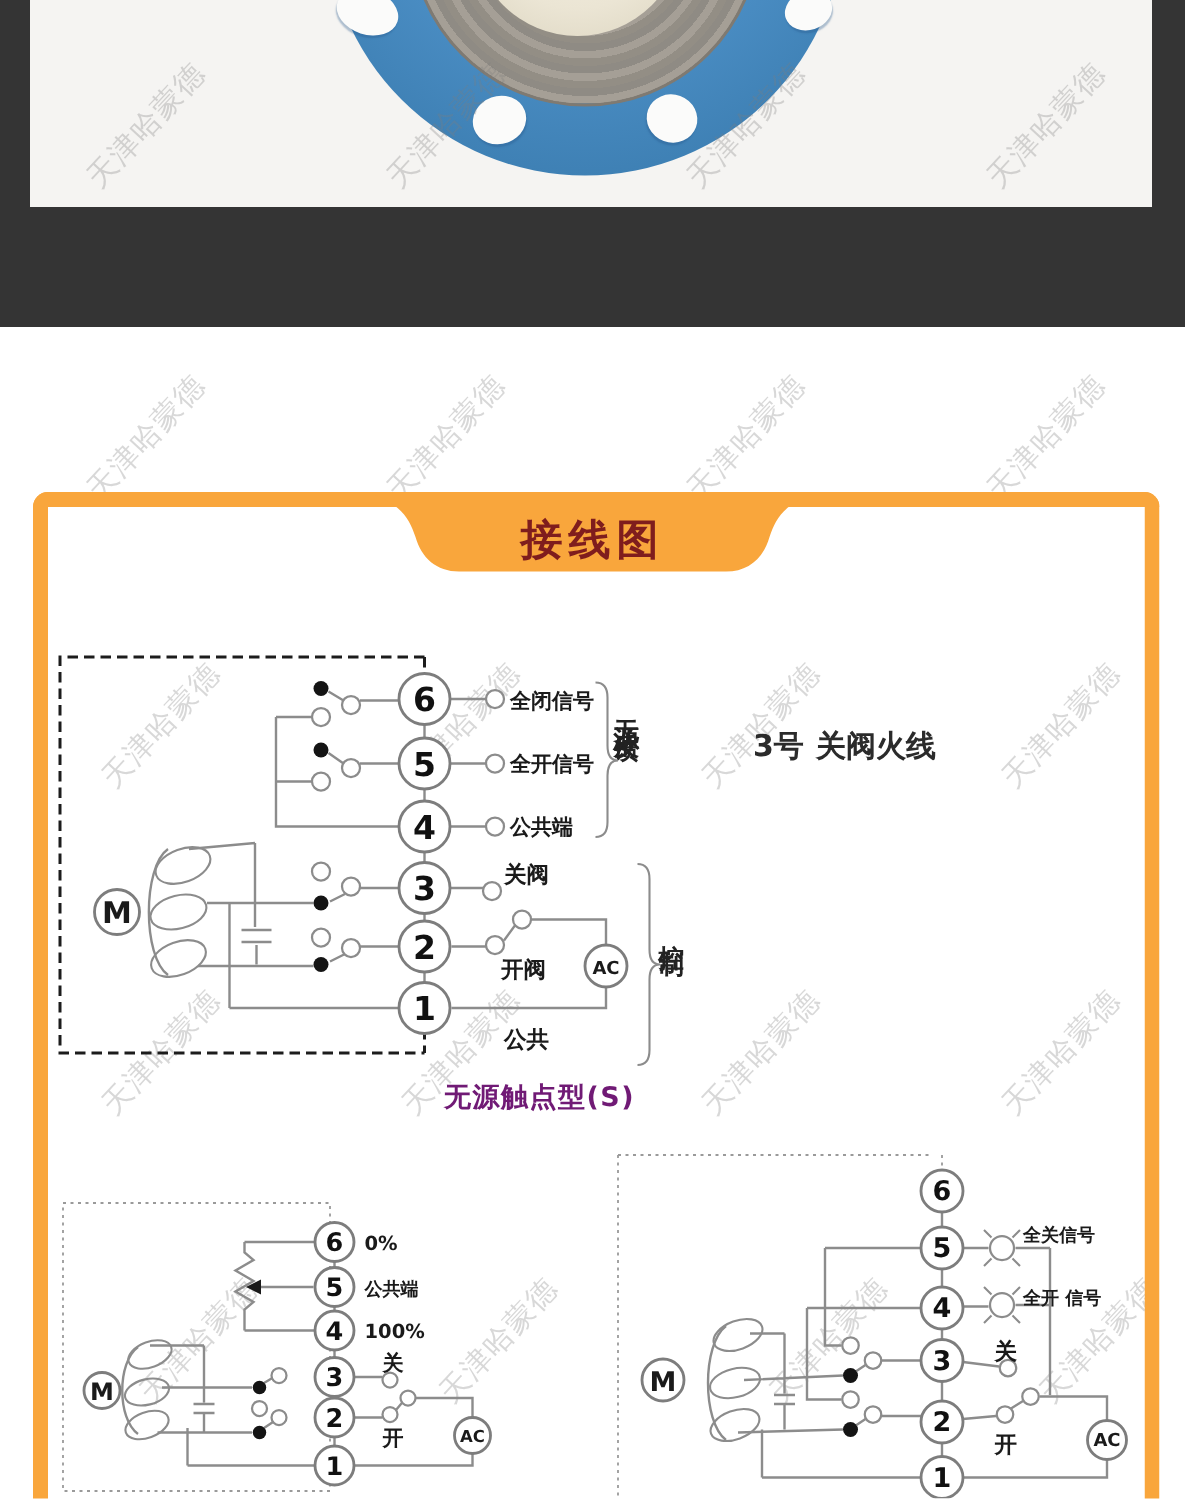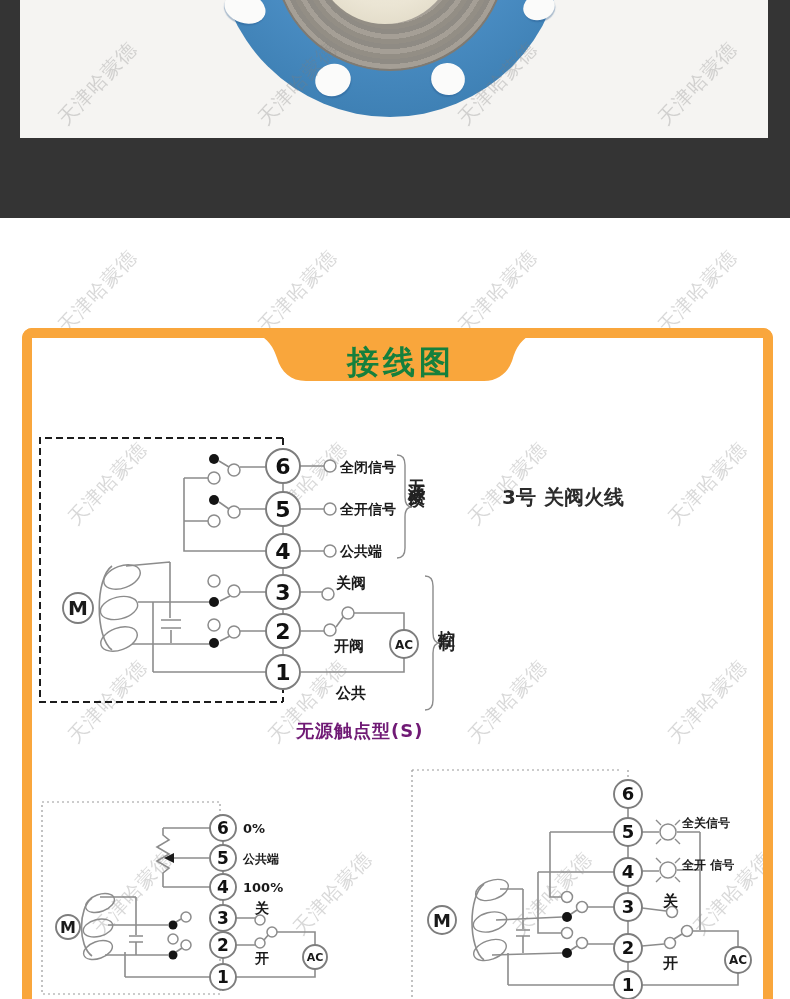--- a/index.html
+++ b/index.html
@@ -28,21 +28,21 @@
       transform:rotate(-47deg);transform-origin:center;letter-spacing:1px;}
 
   
   .panel{position:absolute;left:22px;top:328px;width:751px;height:680px;box-sizing:border-box;
          border:10px solid #F9A63C;border-bottom:none;border-radius:10px 10px 0 0;z-index:2;}
 
   .diagram-svg{position:absolute;left:0;top:0;width:790px;height:999px;z-index:3;pointer-events:none;}
 
   
   .overlay{position:absolute;z-index:4;color:#1a1a1a;}
-  .banner-title{left:347px;top:341px;font-size:32px;font-weight:bold;letter-spacing:4px;color:#15803d;}
+  .banner-title{left:347px;top:341px;font-size:28px;font-weight:bold;letter-spacing:4px;color:#7f1d1d;}
   .legend{left:502px;top:484px;}
   .legend-row{height:28.4px;font-size:20px;font-weight:bold;color:#2b2b2b;white-space:nowrap;}
   .legend-row .num{display:inline-block;width:42px;}
   .legend-row .desc{display:inline-block;}
   .caption{left:296px;top:719px;font-size:18px;font-weight:bold;letter-spacing:1px;color:#701a75;}
   .vtext{writing-mode:vertical-rl;text-orientation:upright;font-weight:bold;color:#222;}
   .feedback-label{left:406px;top:466px;font-size:17px;letter-spacing:4px;}
   .control-label{left:436px;top:616px;font-size:17px;letter-spacing:4px;}
 
   

